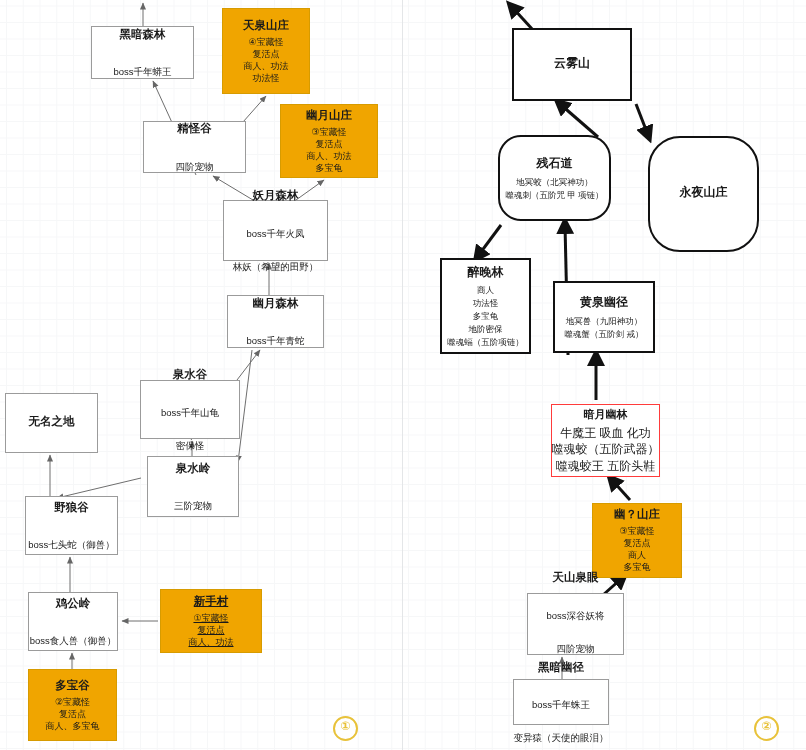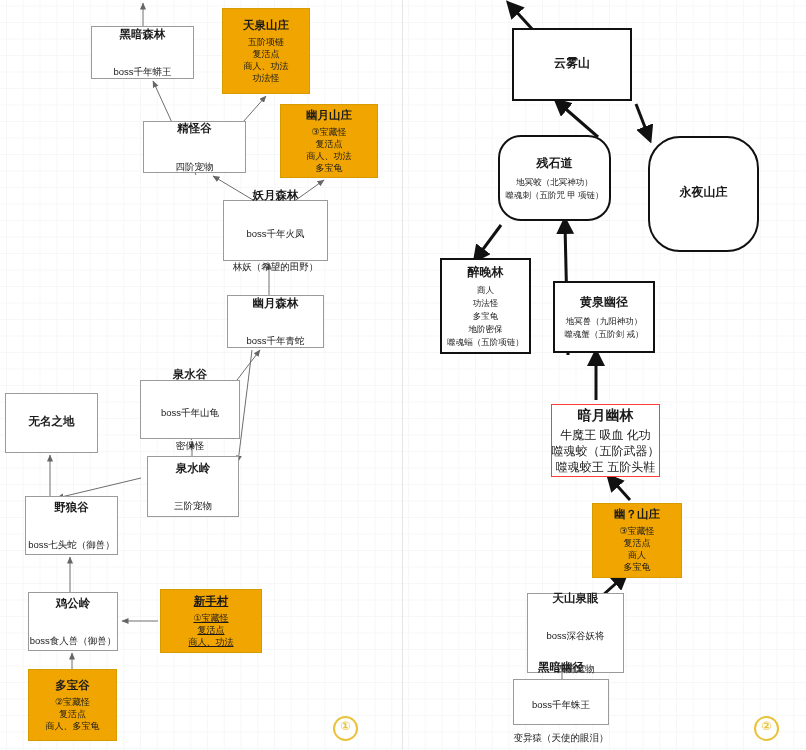--- a/index.html
+++ b/index.html
@@ -44,21 +44,21 @@
   
   .n-gold{border:1px solid #d79b00;background:#f0a500;}
   .n-gold .title{font-size:11.5px;margin-bottom:3px;}
   .n-gold .line{font-size:9px;margin-top:1.5px;}
   
   .n-thick{border:2.5px solid #111111;background:#ffffff;}
   .n-thick .title{font-size:12px;margin-bottom:3px;}
   .n-thick .line{font-size:8.5px;margin-top:3px;}
   
   .n-red{border:1.5px solid #ff3b3b;background:#ffffff;}
-  .n-red .title{font-size:14px;margin-bottom:3px;}
+  .n-red .title{font-size:11px;margin-bottom:3px;}
   .n-red .line{font-size:12px;margin-top:2px;}
   .edges{position:absolute;left:0;top:0;width:806px;height:750px;z-index:1;pointer-events:none;}
   .badge{
     position:absolute;width:21px;height:21px;border-radius:50%;
     border:2px solid #e8c23a;color:#e8c23a;background:#fff;
     font-size:12px;font-weight:bold;line-height:17px;text-align:center;z-index:4;
   }
 </style>
 </head>
 <body>
@@ -110,21 +110,21 @@
     </g>
   </svg>
 
   <div id="nodes-panel1">
       <div class="node n-plain" style="left: 91px; top: 26px; width: 103px; height: 53px;">
         <div class="title">黑暗森林</div>
         <div class="line">boss千年蟒王</div>
       </div>
       <div class="node n-gold" style="left: 222px; top: 8px; width: 88px; height: 86px;">
         <div class="title">天泉山庄</div>
-        <div class="line">五阶项链</div>
+        <div class="line">④宝藏怪</div>
         <div class="line">复活点</div>
         <div class="line">商人、功法</div>
         <div class="line">功法怪</div>
       </div>
       <div class="node n-plain" style="left: 143px; top: 121px; width: 103px; height: 52px;">
         <div class="title">精怪谷</div>
         <div class="line">四阶宠物</div>
       </div>
       <div class="node n-gold" style="left: 280px; top: 104px; width: 98px; height: 74px;">
         <div class="title">幽月山庄</div>
@@ -206,21 +206,21 @@
         <div class="line">噬魂蛟（五阶武器）</div>
         <div class="line">噬魂蛟王  五阶头鞋</div>
       </div>
       <div class="node n-gold" style="left: 592px; top: 503px; width: 90px; height: 75px;">
         <div class="title">幽？山庄</div>
         <div class="line">③宝藏怪</div>
         <div class="line">复活点</div>
         <div class="line">商人</div>
         <div class="line">多宝龟</div>
       </div>
-      <div class="node n-plain" style="left: 527px; top: 593px; width: 97px; height: 80px;">
+      <div class="node n-plain" style="left: 527px; top: 593px; width: 97px; height: 62px; justify-content: flex-end;">
         <div class="title">天山泉眼</div>
         <div class="line">boss深谷妖将</div>
         <div class="line">四阶宠物</div>
       </div>
       <div class="node n-plain" style="left: 513px; top: 679px; width: 96px; height: 46px;">
         <div class="title">黑暗幽径</div>
         <div class="line">boss千年蛛王</div>
         <div class="line">变异猿（天使的眼泪）</div>
       </div>
     </div>

